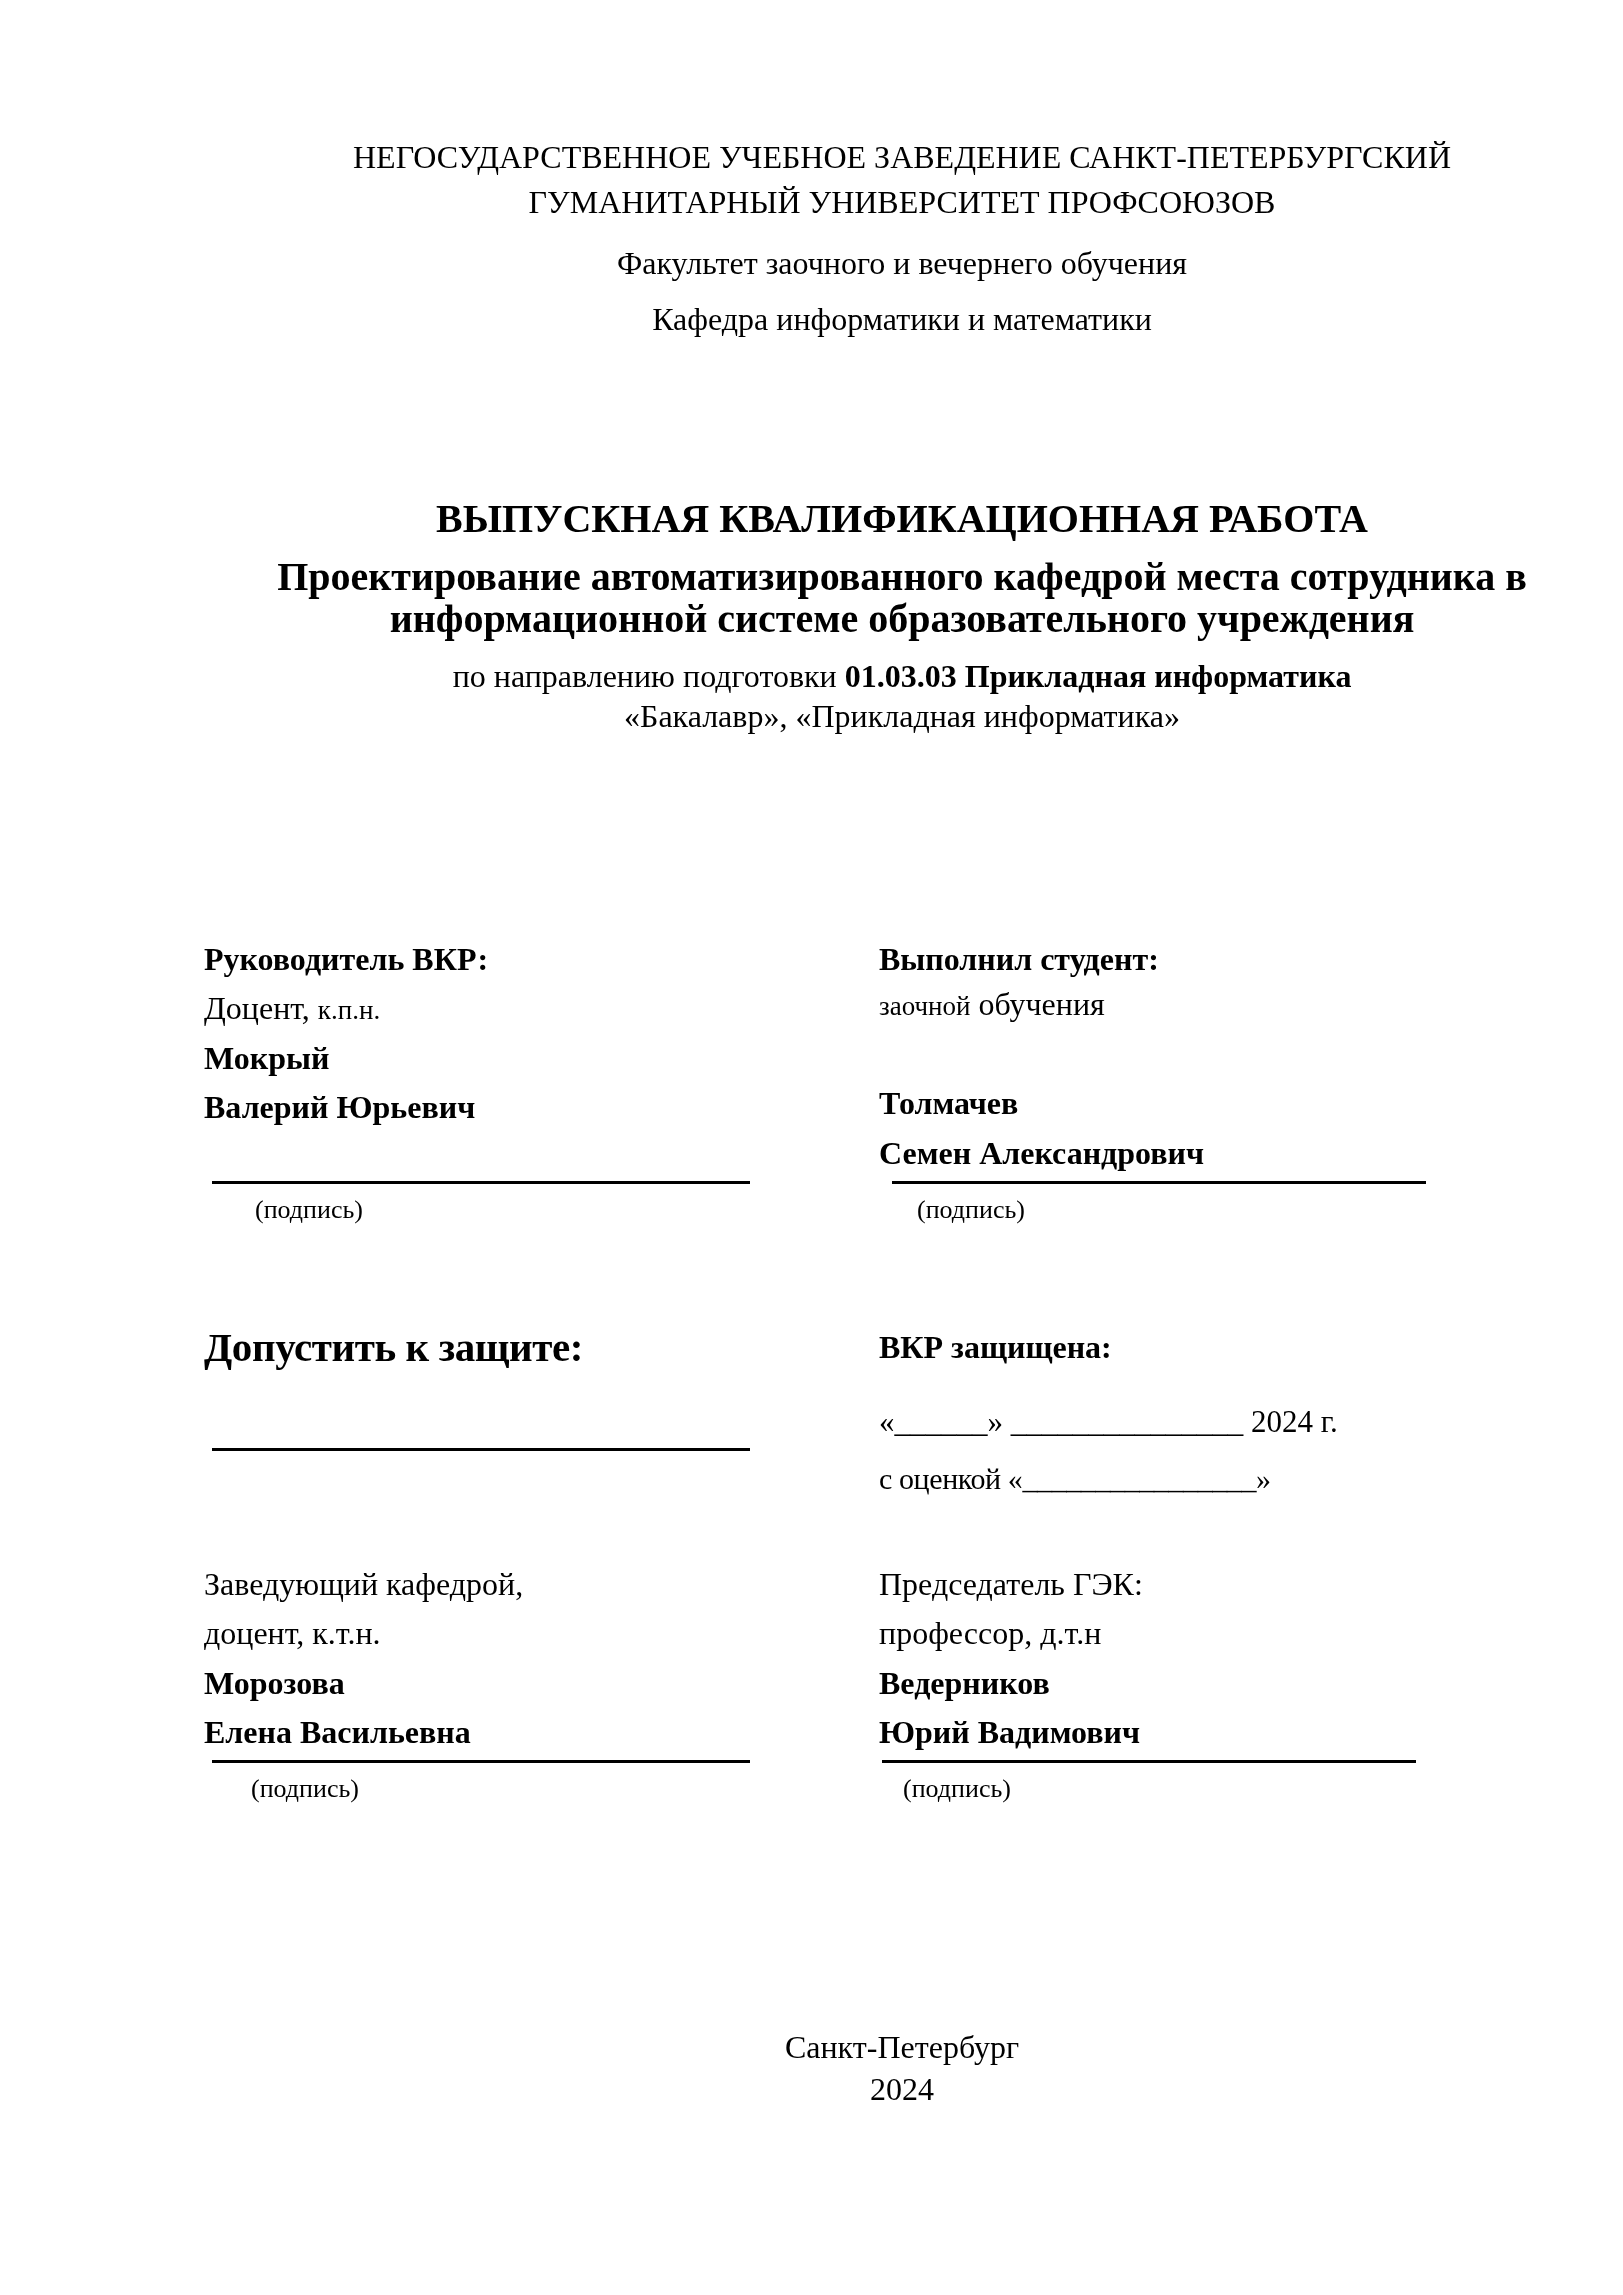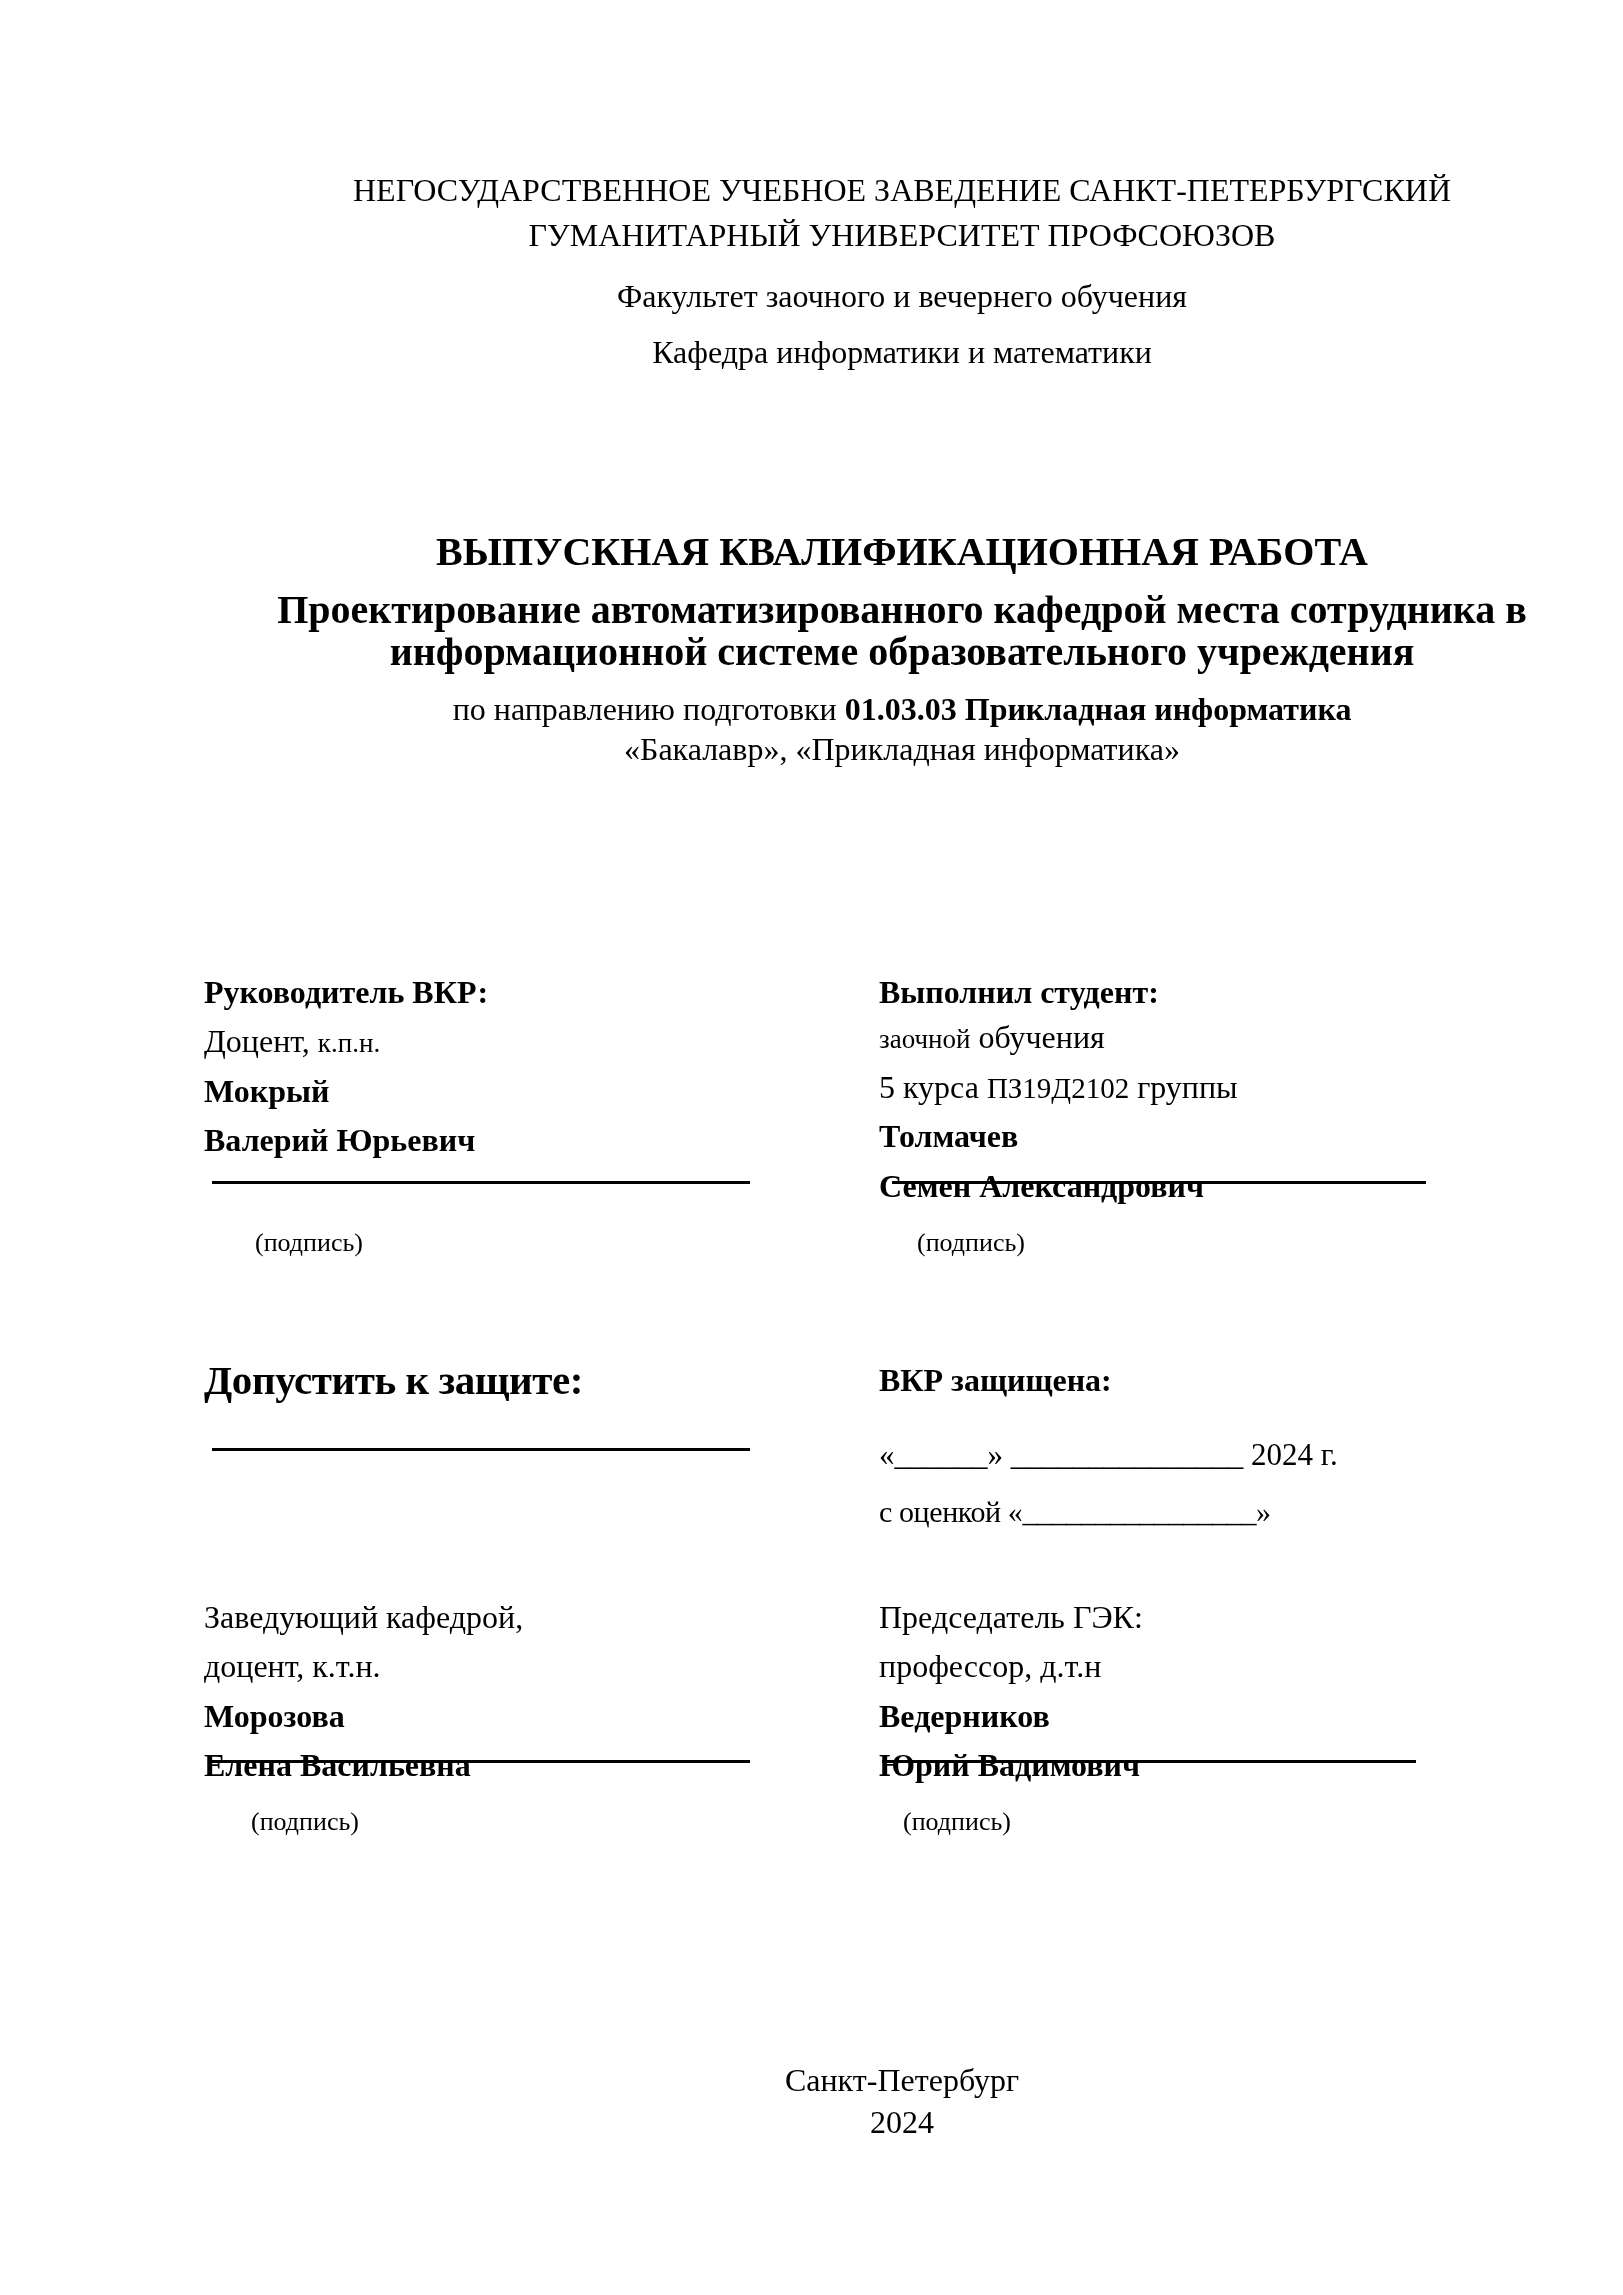--- a/index.html
+++ b/index.html
@@ -5,21 +5,21 @@
   html, body { margin: 0; padding: 0; background: #ffffff; }
   .page {
     position: relative;
     width: 1623px;
     height: 2295px;
     background: #ffffff;
     color: #000000;
     font-family: "Liberation Serif", "DejaVu Serif", serif;
     overflow: hidden;
   }
-  .abs { position: absolute; white-space: nowrap; margin-top: 33px; }
+  .abs { position: absolute; white-space: nowrap; }
   .center { left: 204px; width: 1396px; text-align: center; }
   .t41  { font-size: 32px; line-height: 41px; }
   .t40  { font-size: 31px; line-height: 39px; }
   .t39b { font-size: 41px; line-height: 39px; font-weight: bold; letter-spacing: -0.4px; }
   .t38  { font-size: 30px; line-height: 38px; letter-spacing: -0.4px; }
   .t43b { font-size: 40px; line-height: 42px; font-weight: bold; }
   .b    { font-weight: bold; }
   .small { font-size: 27px; text-align: right; }
   .group { font-size: 29px; }
   .cap  { font-size: 26px; line-height: 31px; }
@@ -45,21 +45,20 @@
   <div class="abs center t41" style="top:656px"><span>по направлению подготовки </span><span class="b">01.03.03 Прикладная информатика</span></div>
   <div class="abs center t41" style="top:696px">«Бакалавр», «Прикладная информатика»</div>
 
   <div class="abs t41 b" style="left:204px; top:939px">Руководитель ВКР:</div>
   <div class="abs t41" style="left:204px; top:988px"><span>Доцент, </span><span class="small">к.п.н.</span></div>
   <div class="abs t41 b" style="left:204px; top:1038px">Мокрый</div>
   <div class="abs t41 b" style="left:204px; top:1087px">Валерий Юрьевич</div>
 
   <div class="abs t41 b" style="left:879px; top:939px">Выполнил студент:</div>
   <div class="abs t41" style="left:879px; top:984px"><span class="small">заочной</span><span> обучения</span></div>
-  <div class="abs t41" style="left:879px; top:1034px"><span>5 курса </span><span class="group">ПЗ19Д2102</span><span> группы</span></div>
   <div class="abs t41 b" style="left:879px; top:1083px">Толмачев</div>
   <div class="abs t41 b" style="left:879px; top:1133px">Семен Александрович</div>
 
   <div class="sig-rule" style="left:212px; top:1181px; width:538px"></div>
   <div class="sig-rule" style="left:892px; top:1181px; width:534px"></div>
   <div class="abs cap" style="left:255px; top:1194px; width:538px">(подпись)</div>
   <div class="abs cap" style="left:917px; top:1194px; width:534px">(подпись)</div>
 
   <div class="abs t39b" style="left:204px; top:1328px">Допустить к защите:</div>
   <div class="abs t41 b" style="left:879px; top:1327px">ВКР защищена:</div>

